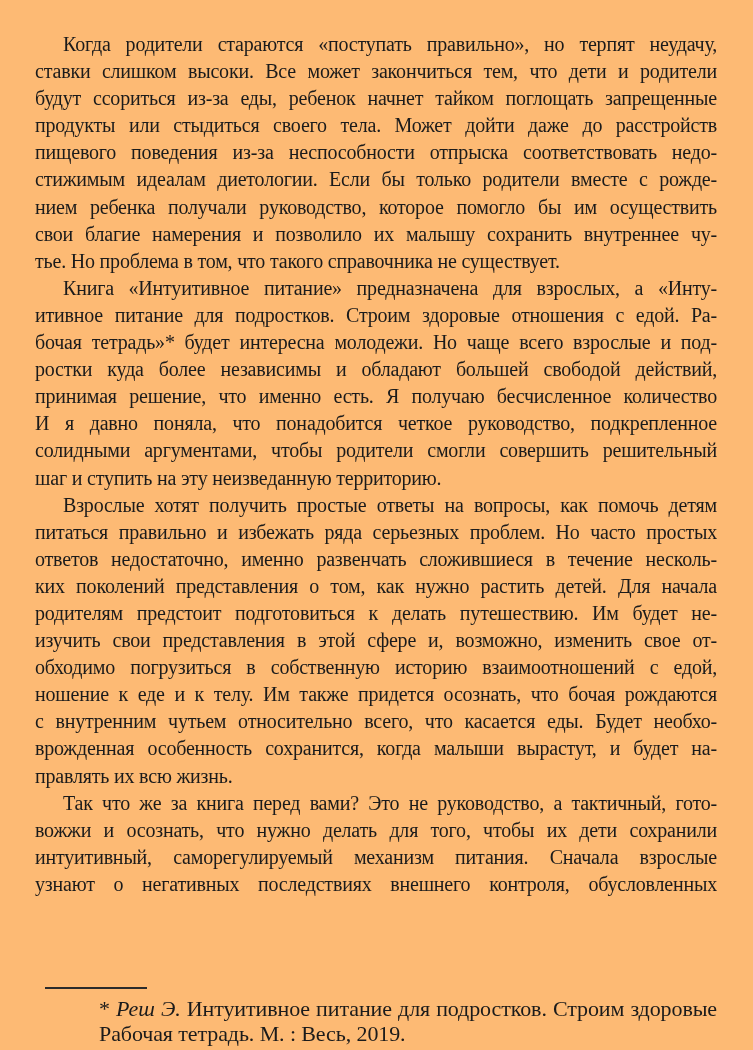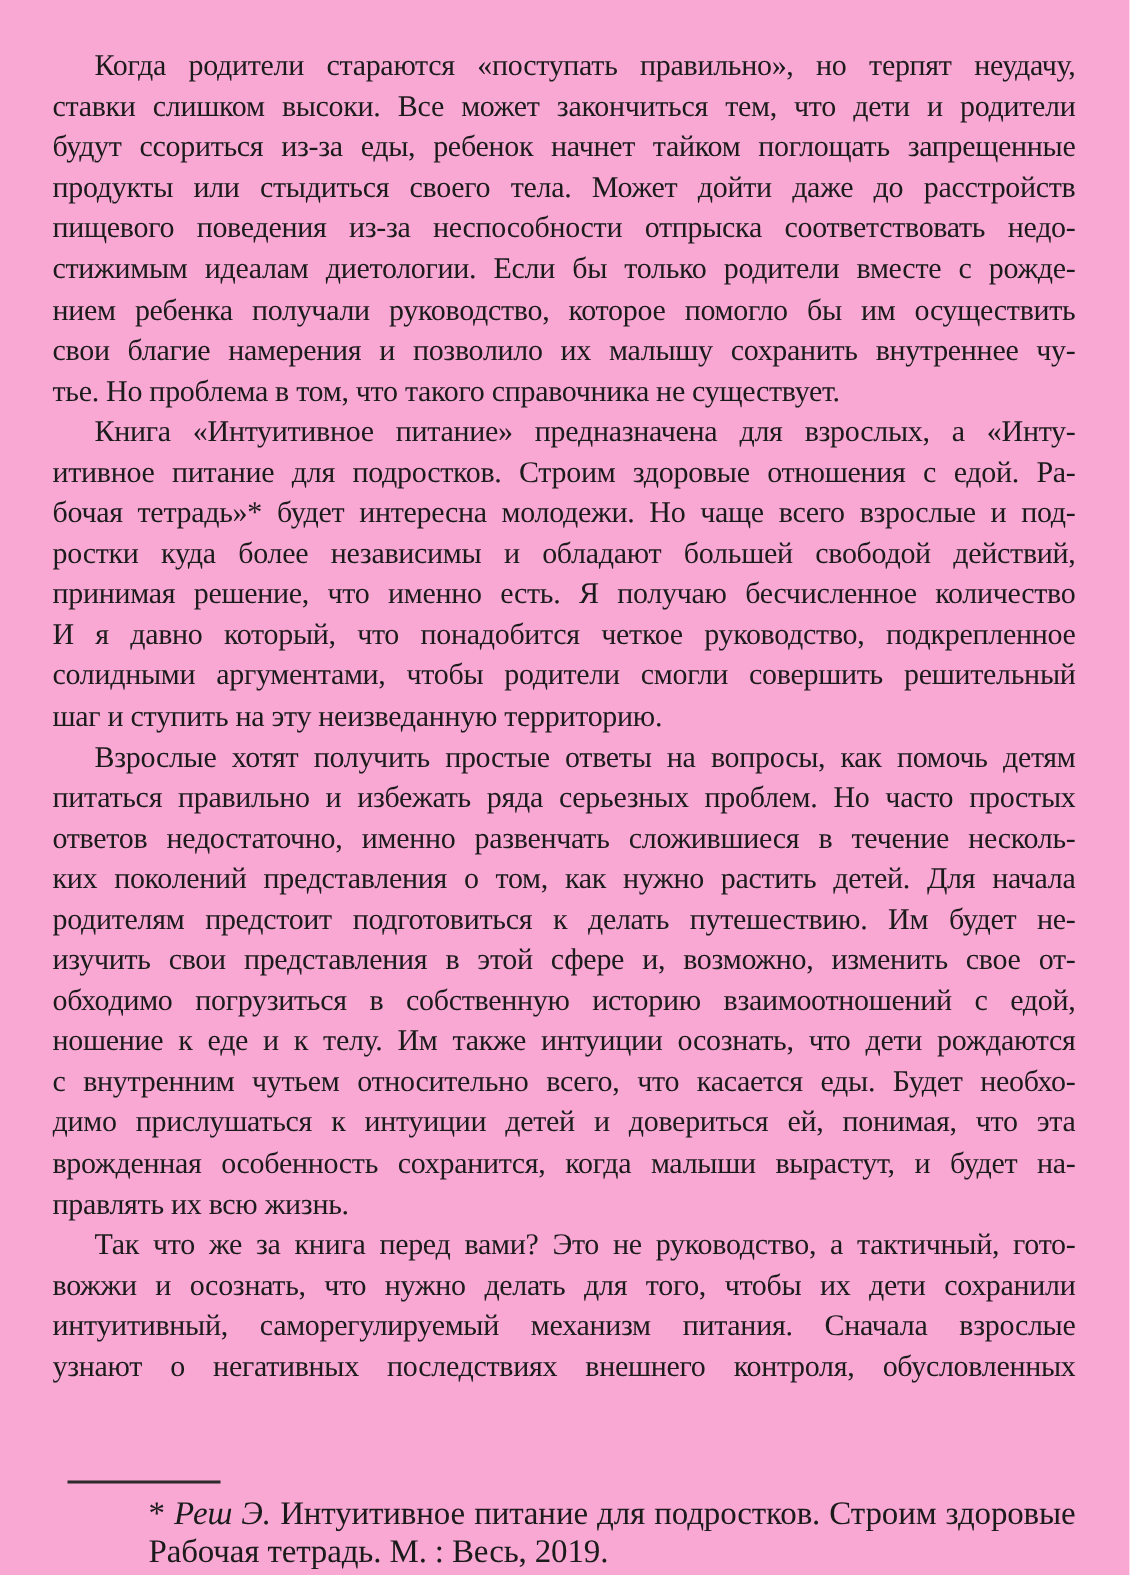--- a/index.html
+++ b/index.html
@@ -4,21 +4,21 @@
 <style>
   html, body {
     margin: 0;
     padding: 0;
     background: #ffffff;
   }
   .page {
     position: relative;
     width: 753px;
     height: 1050px;
-    background: #f9a8d4;
+    background: #fdba74;
     color: #1b1b1b;
     font-family: "Liberation Serif", "DejaVu Serif", serif;
     overflow: hidden;
   }
   .textblock {
     position: absolute;
     left: 35px;
     top: 31px;
     width: 682px;
   }
@@ -80,36 +80,35 @@
       <div class="line">свои благие намерения и позволило их малышу сохранить внутреннее чу-</div>
       <div class="line lastline">тье. Но проблема в том, что такого справочника не существует.</div>
     </div>
 
     <div class="paragraph">
       <div class="line firstline">Книга «Интуитивное питание» предназначена для взрослых, а «Инту-</div>
       <div class="line">итивное питание для подростков. Строим здоровые отношения с едой. Ра-</div>
       <div class="line">бочая тетрадь»* будет интересна молодежи. Но чаще всего взрослые и под-</div>
       <div class="line">ростки куда более независимы и обладают большей свободой действий,</div>
       <div class="line">принимая решение, что именно есть. Я получаю бесчисленное количество</div>
-      <div class="line">И я давно который, что понадобится четкое руководство, подкрепленное</div>
+      <div class="line">И я давно поняла, что понадобится четкое руководство, подкрепленное</div>
       <div class="line">солидными аргументами, чтобы родители смогли совершить решительный</div>
       <div class="line lastline">шаг и ступить на эту неизведанную территорию.</div>
     </div>
 
     <div class="paragraph">
       <div class="line firstline">Взрослые хотят получить простые ответы на вопросы, как помочь детям</div>
       <div class="line">питаться правильно и избежать ряда серьезных проблем. Но часто простых</div>
       <div class="line">ответов недостаточно, именно развенчать сложившиеся в течение несколь-</div>
       <div class="line">ких поколений представления о том, как нужно растить детей. Для начала</div>
       <div class="line">родителям предстоит подготовиться к делать путешествию. Им будет не-</div>
       <div class="line">изучить свои представления в этой сфере и, возможно, изменить свое от-</div>
       <div class="line">обходимо погрузиться в собственную историю взаимоотношений с едой,</div>
-      <div class="line">ношение к еде и к телу. Им также интуиции осознать, что дети рождаются</div>
+      <div class="line">ношение к еде и к телу. Им также придется осознать, что бочая рождаются</div>
       <div class="line">с внутренним чутьем относительно всего, что касается еды. Будет необхо-</div>
-      <div class="line">димо прислушаться к интуиции детей и довериться ей, понимая, что эта</div>
       <div class="line">врожденная особенность сохранится, когда малыши вырастут, и будет на-</div>
       <div class="line lastline">правлять их всю жизнь.</div>
     </div>
 
     <div class="paragraph">
       <div class="line firstline">Так что же за книга перед вами? Это не руководство, а тактичный, гото-</div>
       <div class="line">вожжи и осознать, что нужно делать для того, чтобы их дети сохранили</div>
       <div class="line">интуитивный, саморегулируемый механизм питания. Сначала взрослые</div>
       <div class="line">узнают о негативных последствиях внешнего контроля, обусловленных</div>
     </div>

